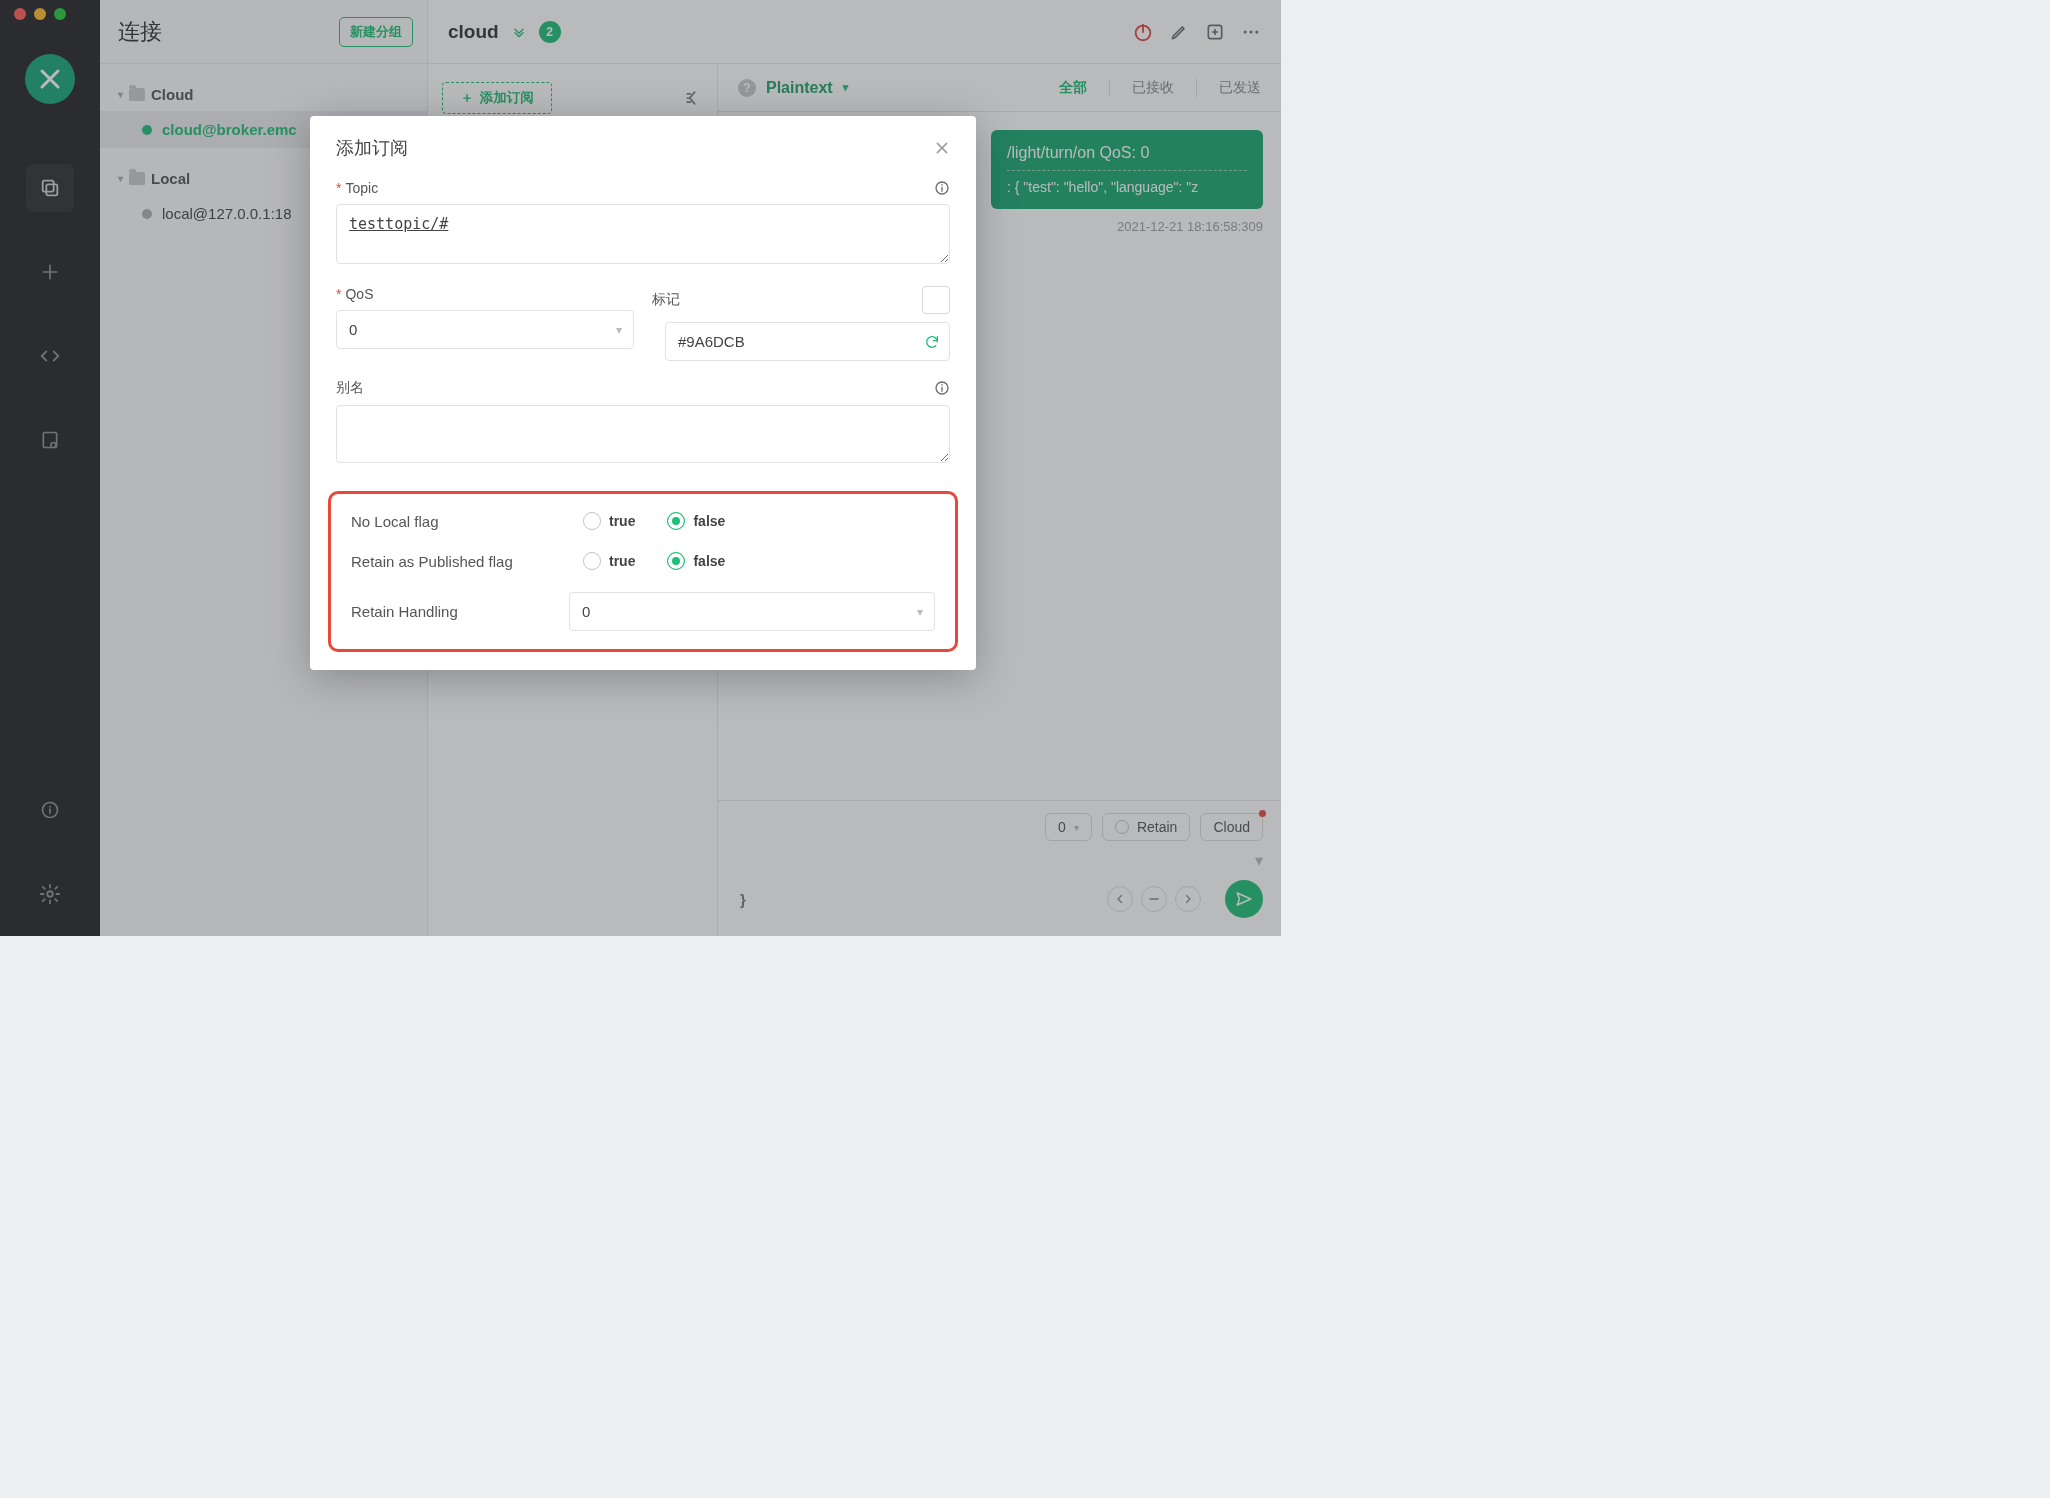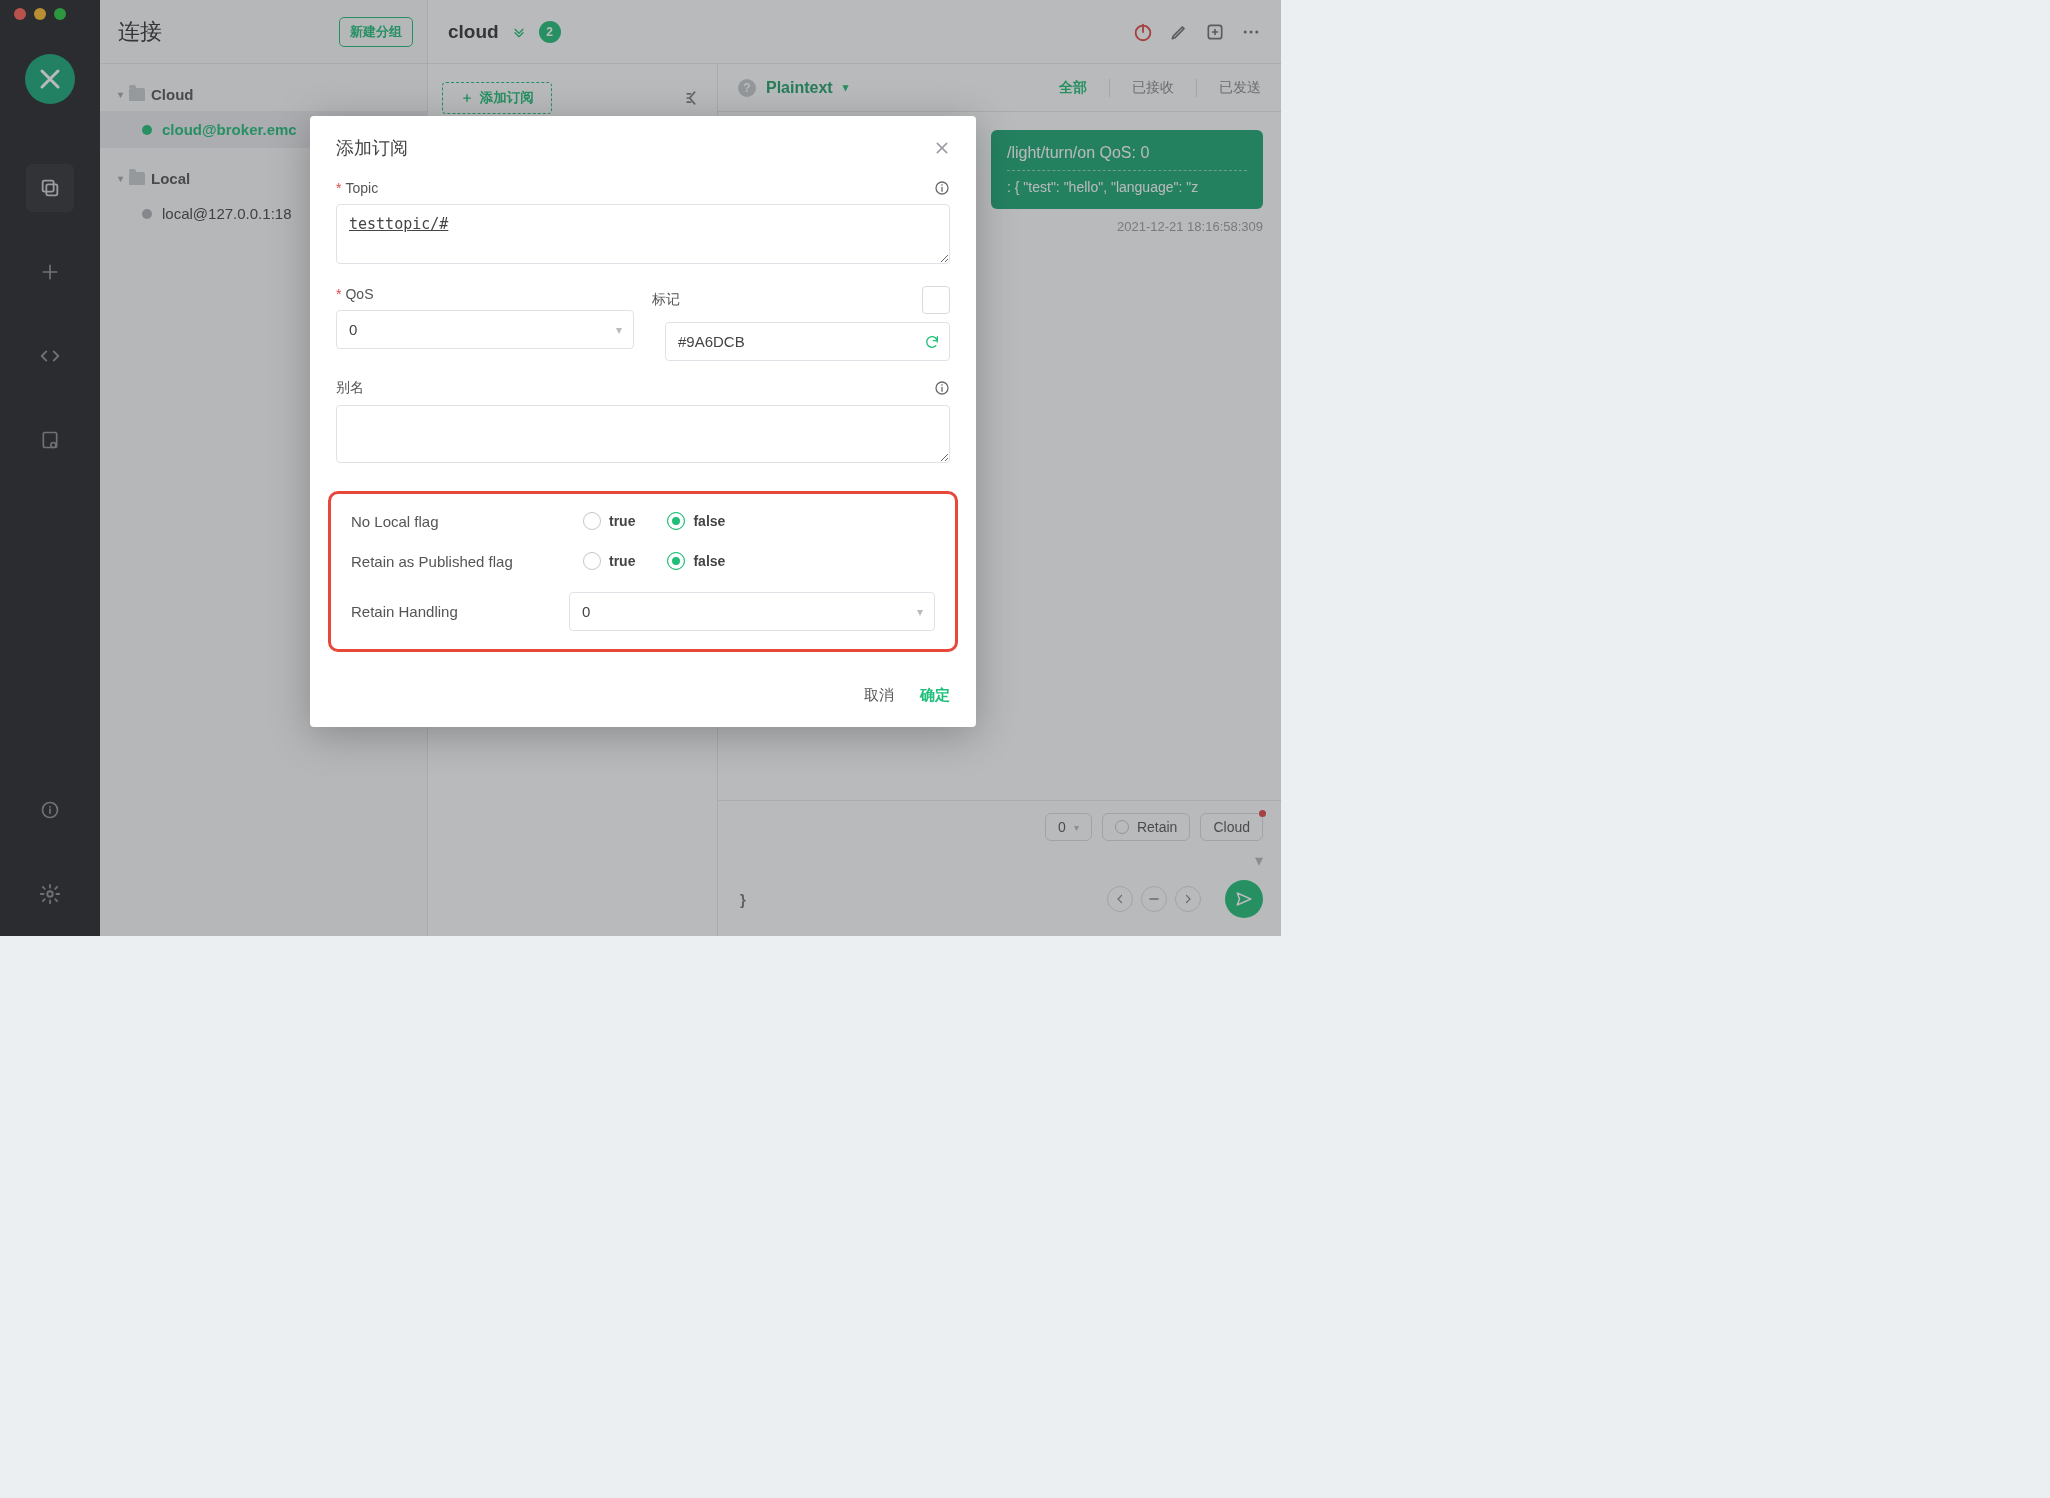--- a/index.html
+++ b/index.html
@@ -572,19 +572,15 @@
           <span class="lbl">Retain Handling</span>
           <div class="sel-wrap">
             <div class="sel-input">0</div>
             <span class="sel-caret">▾</span>
           </div>
         </div>
       </div>
 
     </div>
 
-    <div class="modal-foot">
-      <span class="btn-cancel">取消</span>
-      <span class="btn-ok">确定</span>
-    </div>
   </div>
 
 </div>
 
 </body></html>

